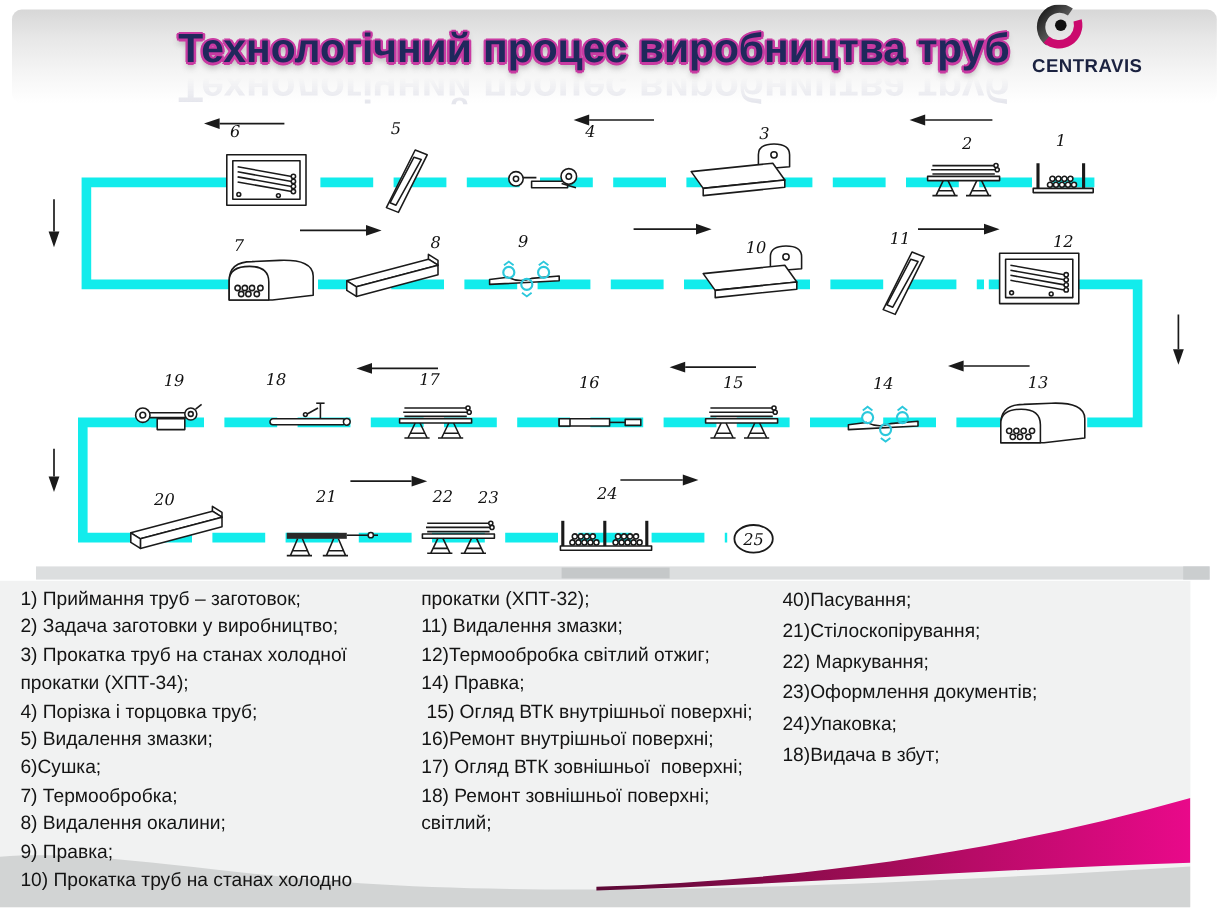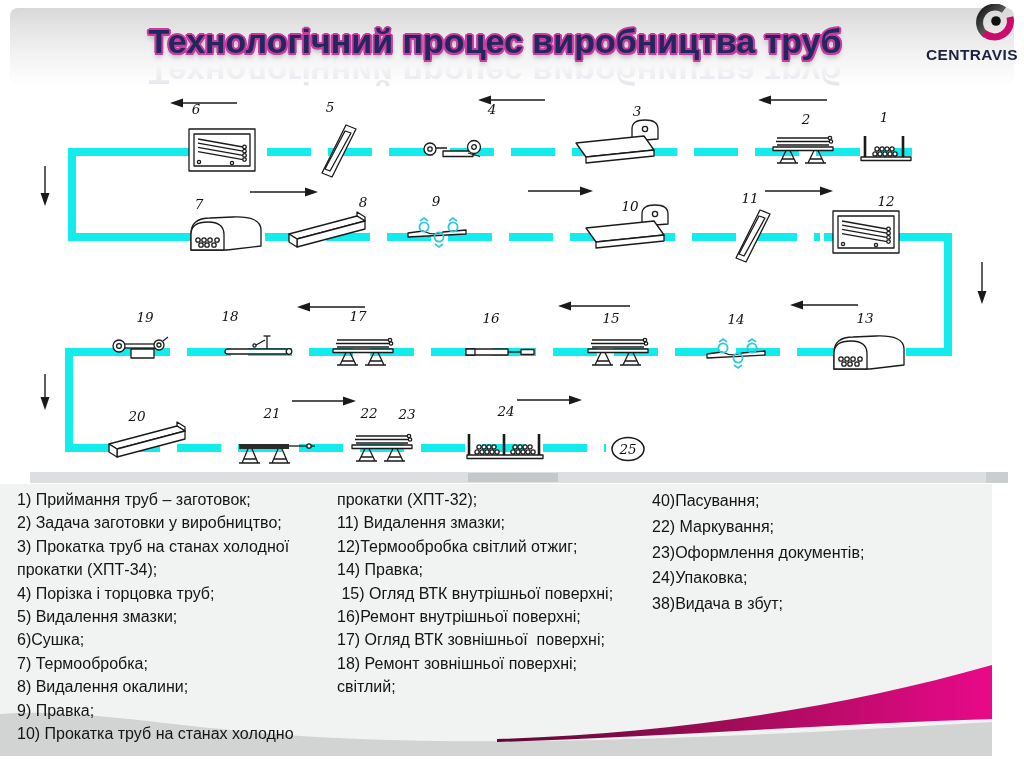--- a/index.html
+++ b/index.html
@@ -10,36 +10,36 @@
     background:linear-gradient(180deg,#d7d7d7 0%,#e7e7e7 30%,#f6f6f6 70%,#ffffff 100%);}
   .page-title{position:absolute;left:40px;top:22px;width:910px;text-align:center;
     font-size:34px;font-weight:bold;color:#20285C;letter-spacing:0;
     text-shadow:-2px 0 0 #C93AA2,2px 0 0 #C93AA2,0 -2px 0 #C93AA2,0 2px 0 #C93AA2,
       -1.5px -1.5px 0 #C93AA2,1.5px -1.5px 0 #C93AA2,-1.5px 1.5px 0 #C93AA2,1.5px 1.5px 0 #C93AA2,
       0 4px 5px rgba(80,80,80,.45);z-index:3;}
   .page-title-reflection{position:absolute;left:40px;top:58px;width:910px;height:34px;text-align:center;
     font-size:34px;font-weight:bold;color:#444a7c;opacity:.22;transform:scaleY(-1);overflow:hidden;
     -webkit-mask-image:linear-gradient(rgba(0,0,0,.8),transparent 80%);
     mask-image:linear-gradient(rgba(0,0,0,.8),transparent 80%);z-index:2;}
-  .logo{position:absolute;left:902px;top:4px;width:116px;text-align:right;z-index:4;}
+  .logo{position:absolute;left:860px;top:4px;width:116px;text-align:left;z-index:4;}
   .logo-text{font-size:15.5px;font-weight:bold;color:#1b2240;letter-spacing:.4px;margin-top:-2px;}
   
   #diagram-svg{position:absolute;left:0;top:0;width:1024px;height:500px;z-index:5;}
   .st-label{font:italic 13.5px "DejaVu Serif",serif;fill:#111;text-anchor:middle;}
   
   .scroll-track{position:absolute;left:30px;top:472px;width:978px;height:11px;background:#dcdedf;z-index:1;}
   .scroll-thumb{position:absolute;left:468px;top:473px;width:90px;height:9px;background:#c5c8c9;z-index:2;}
   .scroll-corner{position:absolute;left:986px;top:472px;width:22px;height:11px;background:#cbcecf;z-index:2;}
   
   .steps-bg{position:absolute;left:0;top:484px;width:992px;height:272px;background:#f1f2f2;z-index:1;}
   #bottom-wave{position:absolute;left:0;top:656px;width:992px;height:104px;z-index:2;}
   .col{position:absolute;top:488px;color:#141414;font-size:16px;z-index:3;}
   .col .step-line{white-space:pre;line-height:23.4px;}
   .col1{left:17px;width:320px;}
-  .col2{left:337px;width:318px;}
+  .col2{left:351px;width:318px;}
   .col3{left:652px;width:330px;}
   .col3 .step-line{line-height:25.8px;}
 </style>
 </head>
 <body>
 
 <div class="slide">
 
   <div class="header-band"></div>
   <div class="page-title-reflection">Технологічний процес виробництва труб</div>
@@ -407,19 +407,20 @@
       <div class="step-line">12)Термообробка світлий отжиг;</div>
       <div class="step-line">14) Правка;</div>
       <div class="step-line"> 15) Огляд ВТК внутрішньої поверхні;</div>
       <div class="step-line">16)Ремонт внутрішньої поверхні;</div>
       <div class="step-line">17) Огляд ВТК зовнішньої  поверхні;</div>
       <div class="step-line">18) Ремонт зовнішньої поверхні;</div>
       <div class="step-line">світлий;</div>
     </div>
   <div class="col col3">
       <div class="step-line">40)Пасування;</div>
+      <div class="step-line">21)Стілоскопірування;</div>
       <div class="step-line">22) Маркування;</div>
       <div class="step-line">23)Оформлення документів;</div>
       <div class="step-line">24)Упаковка;</div>
-      <div class="step-line">38)Видача в збут;</div>
+      <div class="step-line">18)Видача в збут;</div>
     </div>
 
 </div>
 
 </body></html>

